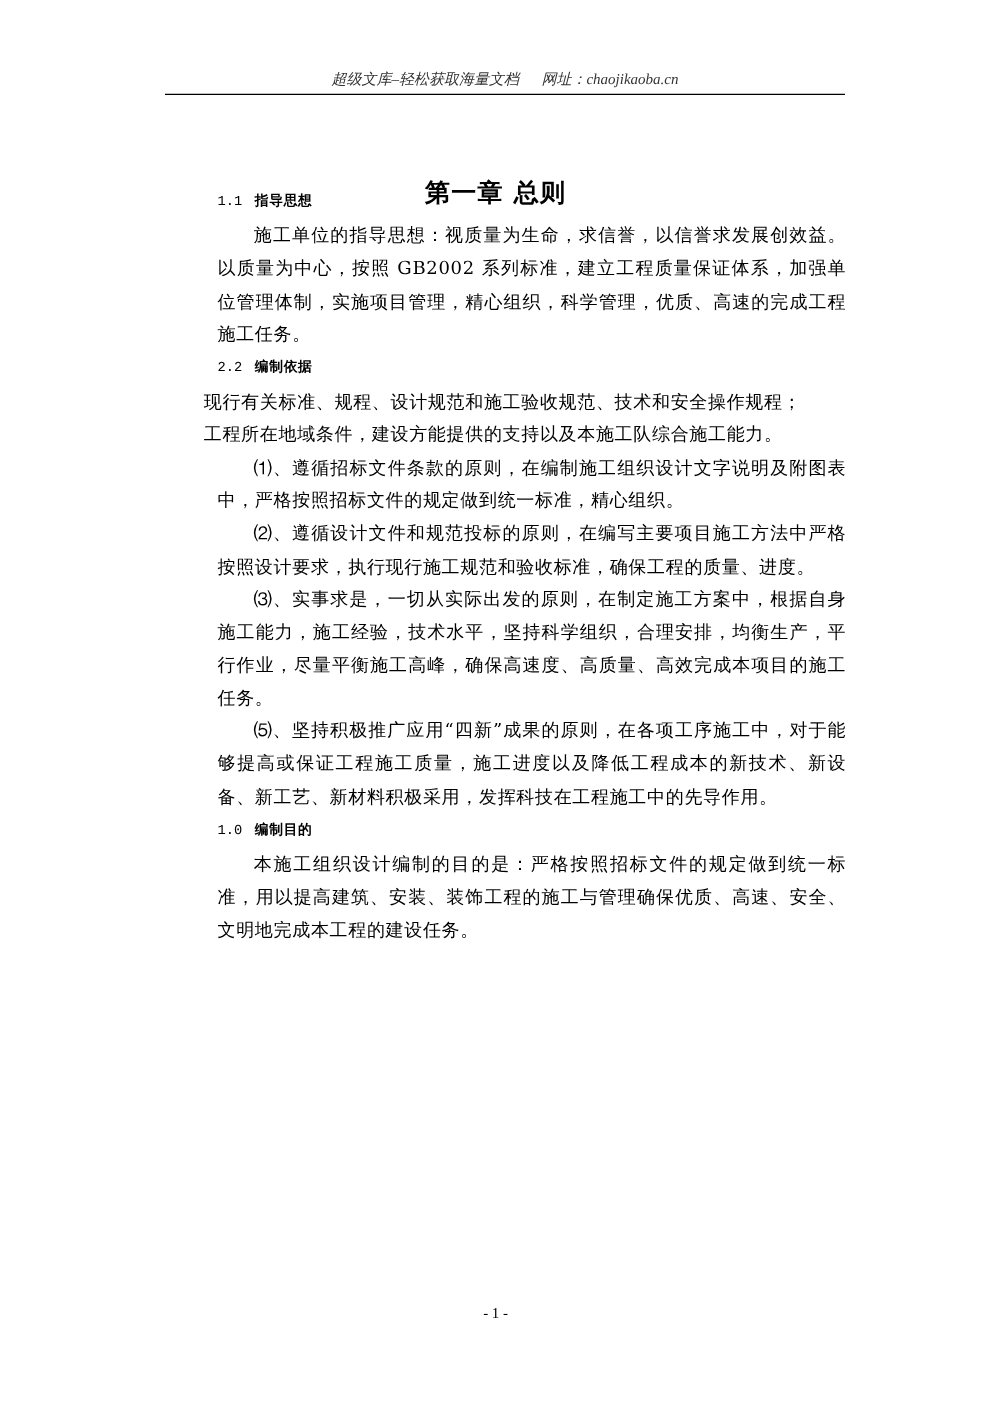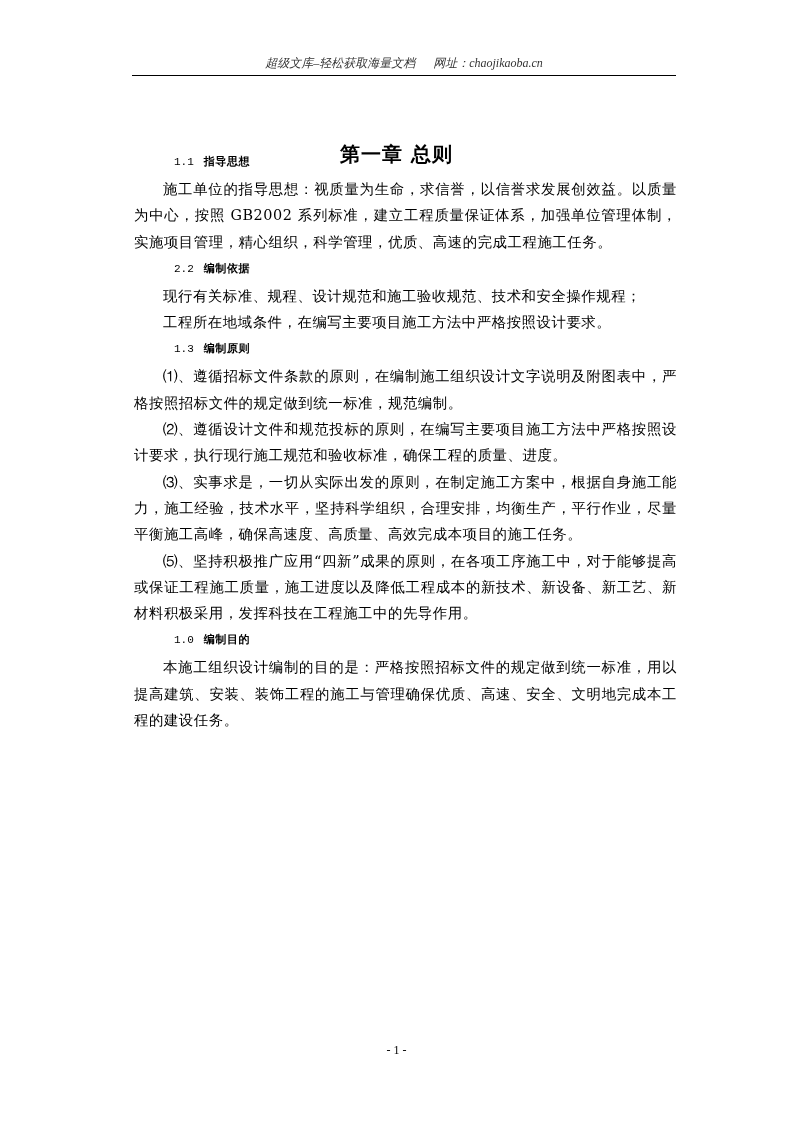--- a/index.html
+++ b/index.html
@@ -26,21 +26,21 @@
     font-size: 14.4px; line-height: 26.3px; text-align: justify;
     letter-spacing: 0.55px;
   }
   h2 {
     margin: 0; padding-left: 40px; font-size: 11px; font-weight: bold;
     line-height: 28px; height: 28px;
     font-family: Liberation Mono, monospace;
   }
   h2 .num { margin-right: 10px; font-weight: normal; letter-spacing: 0; }
   p { margin: 0; }
-  p.indent { text-indent: 29px; }
+  p.indent { text-indent: 29px; margin-left: 40px; }
   p.basis { text-indent: 29px; }
   .page-number {
     position: absolute; left: 0; width: 793px; top: 1043px; text-align: center;
     font-size: 12px; font-family: "Liberation Serif", serif;
   }
 </style>
 </head>
 <body>
 
 <div class="page-header">
@@ -52,26 +52,25 @@
 <div class="content">
 
   <section>
     <h2><span class="num">1.1</span><span>指导思想</span></h2>
     <p class="indent">施工单位的指导思想：视质量为生命，求信誉，以信誉求发展创效益。以质量为中心，按照 GB2002 系列标准，建立工程质量保证体系，加强单位管理体制，实施项目管理，精心组织，科学管理，优质、高速的完成工程施工任务。</p>
   </section>
 
   <section>
     <h2><span class="num">2.2</span><span>编制依据</span></h2>
     <p class="basis">现行有关标准、规程、设计规范和施工验收规范、技术和安全操作规程；</p>
-    <p class="basis">工程所在地域条件，在编写主要项目施工方法中严格按照设计要求。</p>
+    <p class="basis">工程所在地域条件，建设方能提供的支持以及本施工队综合施工能力。</p>
   </section>
 
   <section>
-    <h2><span class="num">1.3</span><span>编制原则</span></h2>
-    <p class="indent">⑴、遵循招标文件条款的原则，在编制施工组织设计文字说明及附图表中，严格按照招标文件的规定做到统一标准，规范编制。</p>
+    <p class="indent">⑴、遵循招标文件条款的原则，在编制施工组织设计文字说明及附图表中，严格按照招标文件的规定做到统一标准，精心组织。</p>
     <p class="indent">⑵、遵循设计文件和规范投标的原则，在编写主要项目施工方法中严格按照设计要求，执行现行施工规范和验收标准，确保工程的质量、进度。</p>
     <p class="indent">⑶、实事求是，一切从实际出发的原则，在制定施工方案中，根据自身施工能力，施工经验，技术水平，坚持科学组织，合理安排，均衡生产，平行作业，尽量平衡施工高峰，确保高速度、高质量、高效完成本项目的施工任务。</p>
     <p class="indent">⑸、坚持积极推广应用“四新”成果的原则，在各项工序施工中，对于能够提高或保证工程施工质量，施工进度以及降低工程成本的新技术、新设备、新工艺、新材料积极采用，发挥科技在工程施工中的先导作用。</p>
   </section>
 
   <section>
     <h2><span class="num">1.0</span><span>编制目的</span></h2>
     <p class="indent">本施工组织设计编制的目的是：严格按照招标文件的规定做到统一标准，用以提高建筑、安装、装饰工程的施工与管理确保优质、高速、安全、文明地完成本工程的建设任务。</p>
   </section>
 

